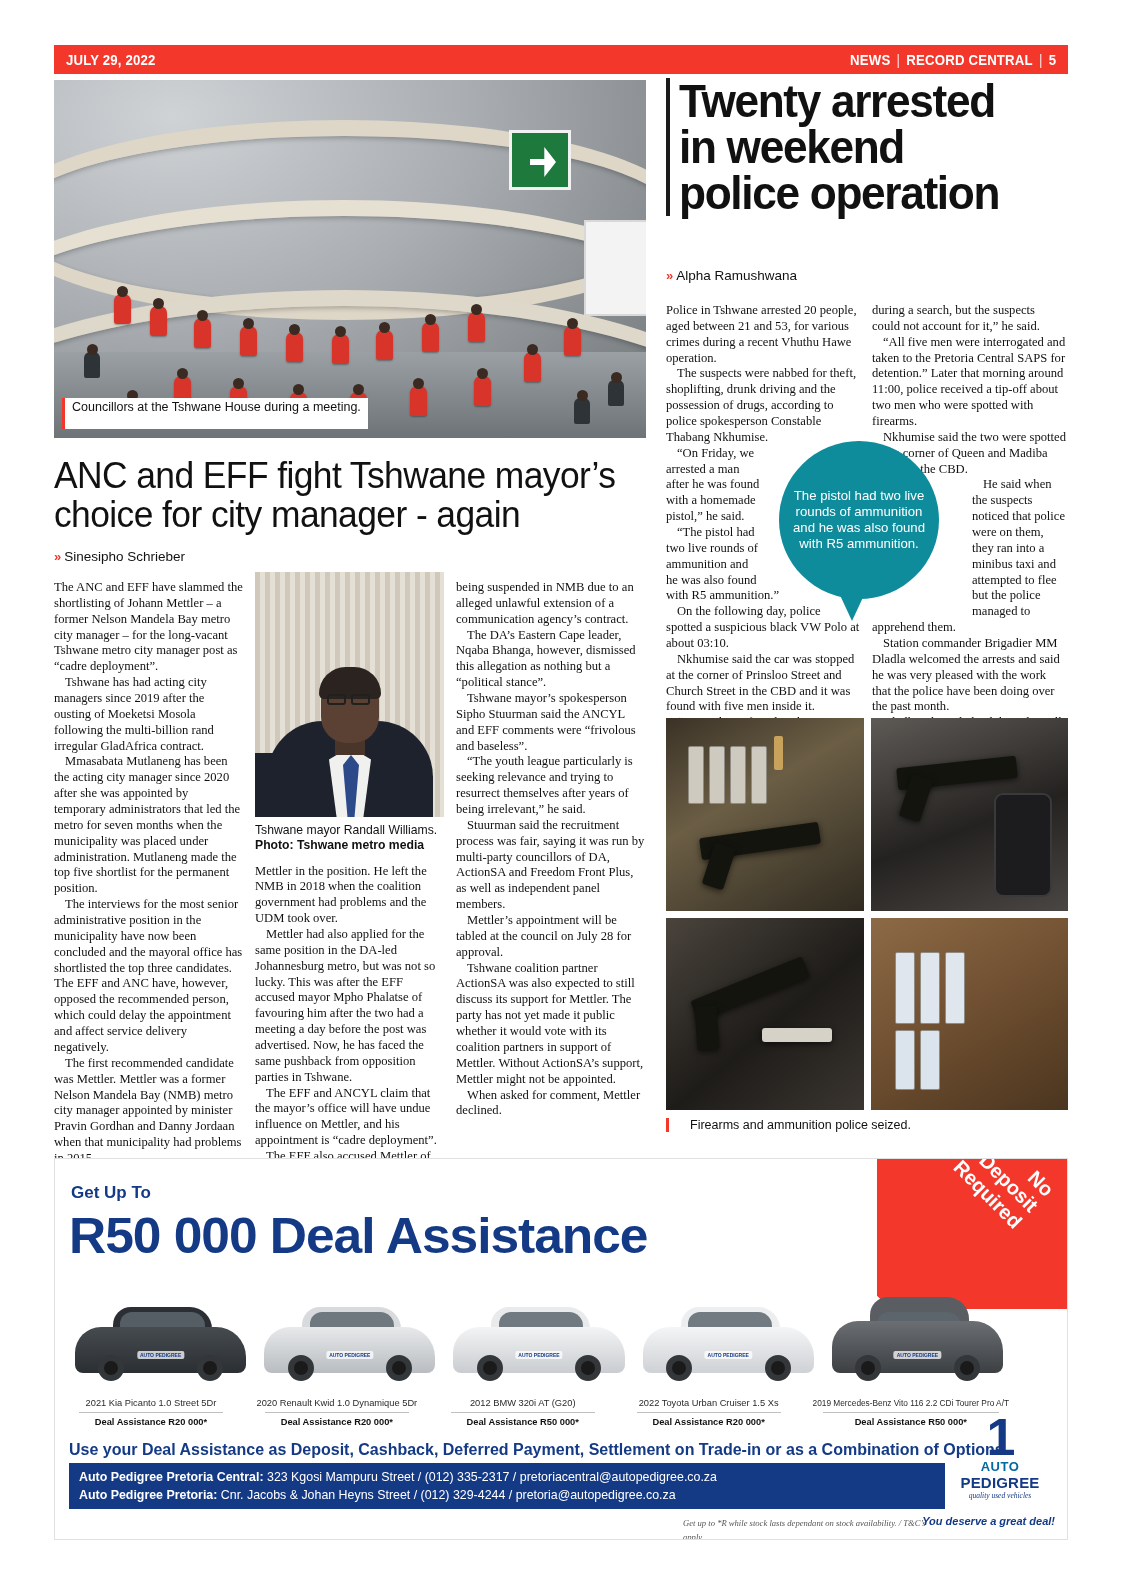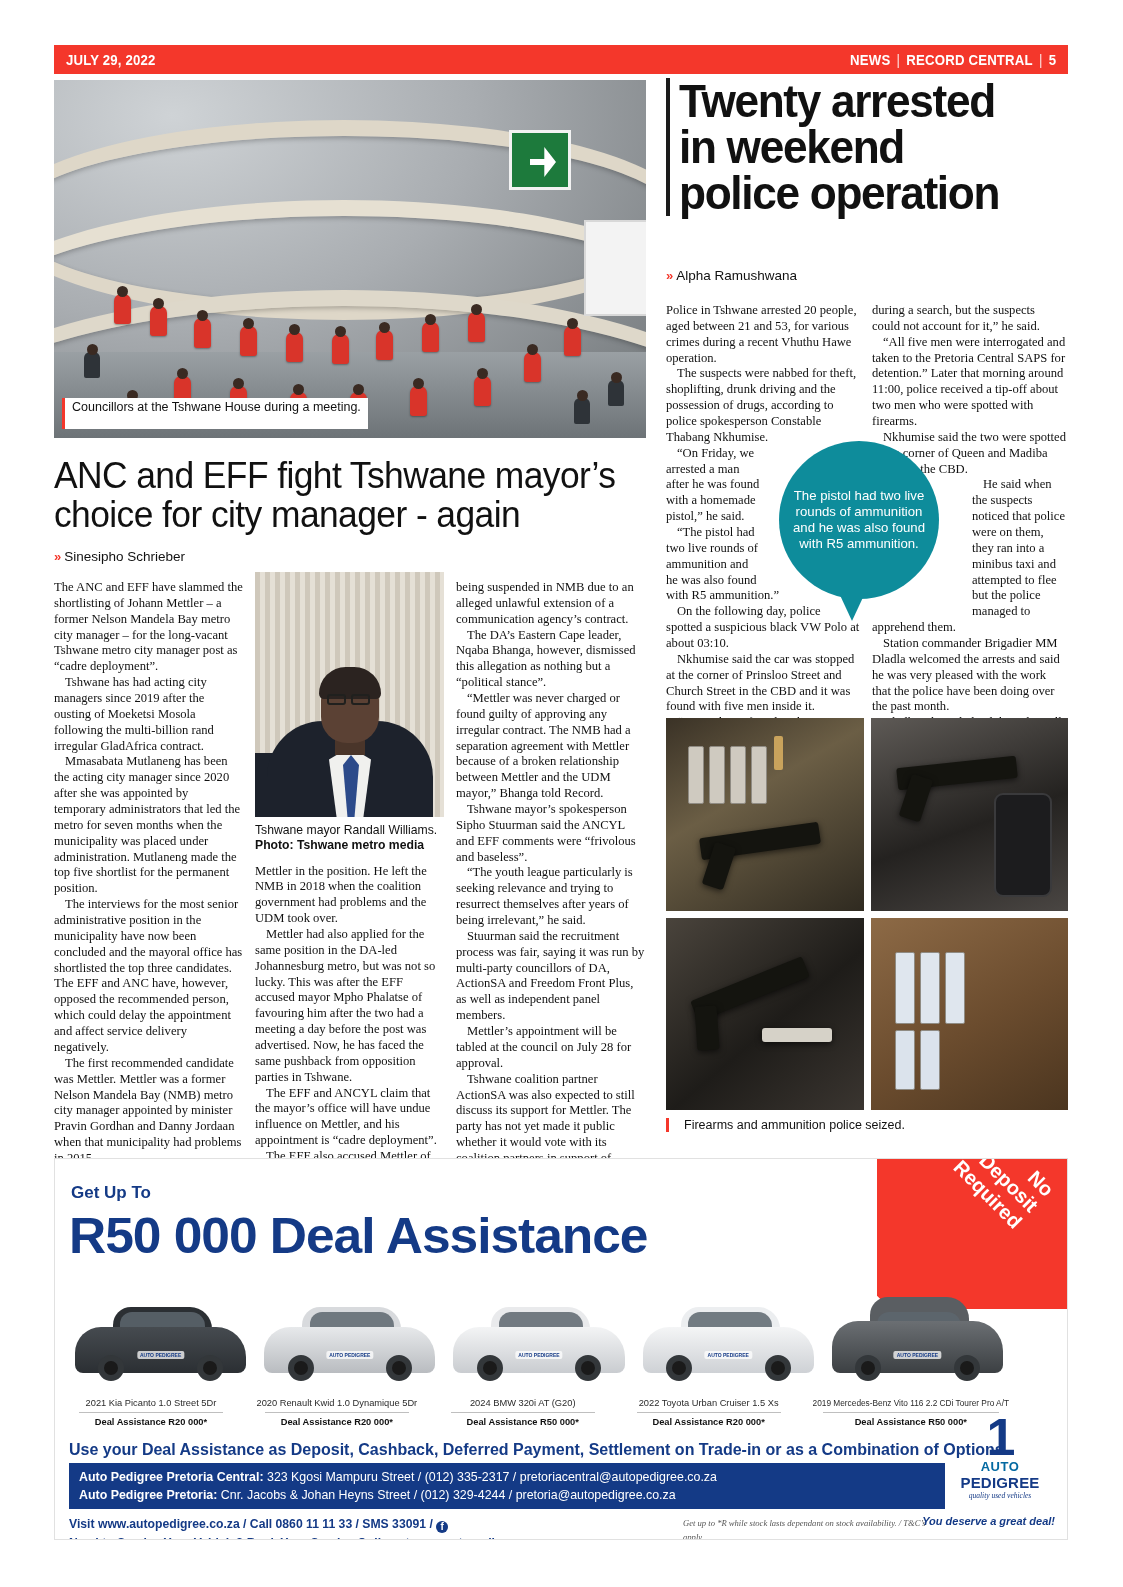--- a/index.html
+++ b/index.html
@@ -133,21 +133,21 @@
   }
   .gun-body { width:120px; height:22px; }
   .gun-grip { width:22px; height:44px; transform: rotate(18deg); }
   .magrow { position:absolute; display:flex; gap:5px; }
   .mag { width:16px; height:58px; background:#cfcac0; border:1px solid #8f8b83; border-radius:2px;}
   .cart { position:absolute; width:9px; height:34px; background:#c9a35c; border-radius:2px;}
   .phone { position:absolute; width:58px; height:104px; background:#1c1c1e; border:2px solid #3a3a3c; border-radius:9px;}
   .fire-caption {
     position:absolute; left:666px; top:1118px; width:402px;
     font-family:"Liberation Sans", sans-serif; font-size:12.5px; color:#111;
-    border-left:3px solid #f4372b; padding-left:15px;
+    border-left:3px solid #f4372b; padding-left:21px;
   }
 
   
   .anc-head {
     position:absolute; left:54px; top:456px; width:592px;
     font-family:"Liberation Sans", sans-serif; font-weight:normal;
     font-size:36.5px; line-height:1.07; color:#111; letter-spacing:-.6px;
     transform: scaleX(.97); transform-origin:left center;
   }
   .anc-byline { position:absolute; left:54px; top:549px; }
@@ -490,21 +490,20 @@
           <p class="noind">Mettler in the position. He left the NMB in 2018 when the coalition government had problems and the UDM took over.</p>
           <p>Mettler had also applied for the same position in the DA-led Johannesburg metro, but was not so lucky. This was after the EFF accused mayor Mpho Phalatse of favouring him after the two had a meeting a day before the post was advertised. Now, he has faced the same pushback from opposition parties in Tshwane.</p>
           <p>The EFF and ANCYL claim that the mayor’s office will have undue influence on Mettler, and his appointment is “cadre deployment”.</p>
           <p>The EFF also accused Mettler of</p>
         </div>
       </div>
 
       <div class="anc-col bodytext">
         <p class="noind">being suspended in NMB due to an alleged unlawful extension of a communication agency’s contract.</p>
         <p>The DA’s Eastern Cape leader, Nqaba Bhanga, however, dismissed this allegation as nothing but a “political stance”.</p>
-        <p>“Mettler was never charged or found guilty of approving any irregular contract. The NMB had a separation agreement with Mettler because of a broken relationship between Mettler and the UDM mayor,” Bhanga told Record.</p>
         <p>Tshwane mayor’s spokesperson Sipho Stuurman said the ANCYL and EFF comments were “frivolous and baseless”.</p>
         <p>“The youth league particularly is seeking relevance and trying to resurrect themselves after years of being irrelevant,” he said.</p>
         <p>Stuurman said the recruitment process was fair, saying it was run by multi-party councillors of DA, ActionSA and Freedom Front Plus, as well as independent panel members.</p>
         <p>Mettler’s appointment will be tabled at the council on July 28 for approval.</p>
         <p>Tshwane coalition partner ActionSA was also expected to still discuss its support for Mettler. The party has not yet made it public whether it would vote with its coalition partners in support of Mettler. Without ActionSA’s support, Mettler might not be appointed.</p>
         <p>When asked for comment, Mettler declined.</p>
       </div>
     </div>
   </div>
 
@@ -568,21 +567,21 @@
         <div class="name">2021 Kia Picanto 1.0 Street 5Dr</div>
         <div class="rule"></div>
         <div class="amt">Deal Assistance R20 000*</div>
       </div>
       <div class="cl">
         <div class="name">2020 Renault Kwid 1.0 Dynamique 5Dr</div>
         <div class="rule"></div>
         <div class="amt">Deal Assistance R20 000*</div>
       </div>
       <div class="cl">
-        <div class="name">2024 BMW 320i AT (G20)</div>
+        <div class="name">2012 BMW 320i AT (G20)</div>
         <div class="rule"></div>
         <div class="amt">Deal Assistance R50 000*</div>
       </div>
       <div class="cl">
         <div class="name">2022 Toyota Urban Cruiser 1.5 Xs</div>
         <div class="rule"></div>
         <div class="amt">Deal Assistance R20 000*</div>
       </div>
       <div class="cl">
         <div class="name" style="font-size:8.3px;">2019 Mercedes-Benz Vito 116 2.2 CDi Tourer Pro A/T</div>
@@ -597,27 +596,20 @@
       <div>
         <b>Auto Pedigree Pretoria Central:</b>
         <span>323 Kgosi Mampuru Street  /  (012) 335-2317 /   pretoriacentral@autopedigree.co.za</span>
       </div>
       <div>
         <b>Auto Pedigree Pretoria:</b>
         <span>Cnr. Jacobs &amp; Johan Heyns Street  /  (012) 329-4244 /  pretoria@autopedigree.co.za</span>
       </div>
     </div>
 
-    <div class="ad-bottom">
-      <div>
-        <span>Visit www.autopedigree.co.za  /  Call 0860 11 11 33  /  SMS 33091 /</span>
-        <span class="fb-ico">f</span>
-      </div>
-      <div>Need to Service Your Vehicle? Book Your Service Online at www.autopedigree.co.za</div>
-    </div>
 
     <div class="ad-terms">
       <div>Get up to *R while stock lasts dependant on stock availability.  /  T&amp;C’s apply.</div>
 
     </div>
 
     <div class="ad-logo">
       <div class="ad-logo-one">1</div>
       <div class="ad-logo-auto">AUTO</div>
       <div class="ad-logo-ped">PEDIGREE</div>

